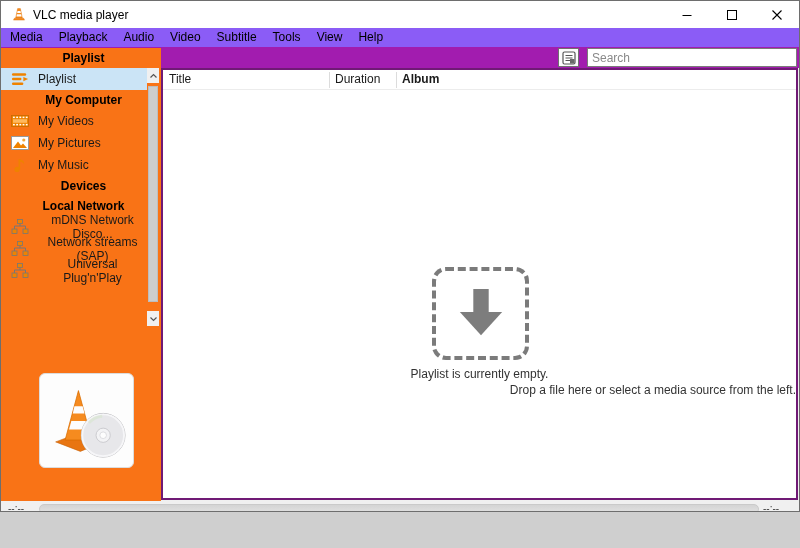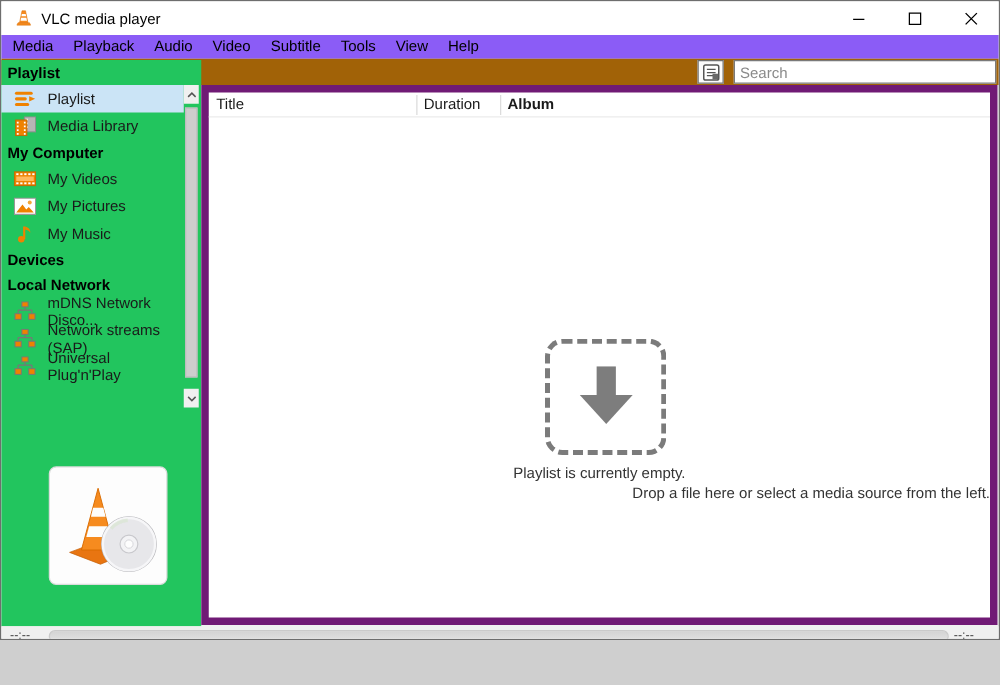--- a/index.html
+++ b/index.html
@@ -12,37 +12,37 @@
   
   .titlebar { position:absolute; left:0; top:0; width:100%; height:27px; background:#ffffff; }
   .app-icon { position:absolute; left:10px; top:5px; width:16px; height:16px; }
   .win-title { position:absolute; left:32px; top:7px; font-size:12px; color:#000; }
   .win-controls { position:absolute; right:0; top:0; height:27px; display:flex; }
   .win-btn { width:45px; height:27px; border:none; background:transparent; display:flex; align-items:center; justify-content:center; cursor:pointer; }
   
   .menubar { position:absolute; left:0; top:27px; width:100%; height:19px; background:#8b5cf6; display:flex; padding-left:1px; }
   .menu-item { padding:2px 8px; line-height:15px; color:#000; cursor:default; }
   
-  .toolbar { position:absolute; left:0; top:46px; width:100%; height:21px; background:#a16207; }
+  .toolbar { position:absolute; left:0; top:46px; width:100%; height:21px; background:#a21caf; }
   .view-btn { position:absolute; left:557px; top:1px; width:21px; height:19px; background:#fbfbfb; border:1px solid #707070; display:flex; align-items:center; justify-content:center; padding:0; }
   .search { position:absolute; left:586px; top:1px; width:210px; height:19px; border:1px solid #7a7a7a; background:#fff; font-family:"Liberation Sans",sans-serif; font-size:12px; padding:0 4px; color:#333; }
   .search::placeholder { color:#8a8a8a; }
   
-  .sidebar { position:absolute; left:0; top:47px; width:160px; height:453px; background:#22c55e; }
+  .sidebar { position:absolute; left:0; top:47px; width:160px; height:453px; background:#f97316;text-align:center; }
   .side-header { height:20px; line-height:20px; padding-left:5px; font-weight:bold; color:#000; }
   .side-item { height:22px; width:146px; display:flex; align-items:center; padding-left:10px; cursor:pointer; }
   .side-item .icn { width:19px; height:16px; margin-right:8px; flex:none; display:flex; align-items:center; }
   .side-item.selected { background:#cbe4f6; }
   .scrollbar { position:absolute; left:146px; top:20px; width:12px; height:258px; }
   .sb-arrow { position:absolute; left:0; width:12px; height:15px; background:#f0f0f0; display:flex; align-items:center; justify-content:center; cursor:pointer; }
   .sb-up { top:0; } .sb-down { top:243px; }
   .sb-thumb { position:absolute; left:1px; top:18px; width:10px; height:216px; background:#cdcdcd; border:1px solid #bdbdbd; cursor:grab; }
   .artwork { position:absolute; left:38px; top:325px; width:95px; height:95px; background:#fdfdfd; border:1px solid #dcdcdc; border-radius:6px; display:flex; align-items:center; justify-content:center; }
   
-  .panel { position:absolute; left:160px; top:67px; width:637px; height:432px; background:#fff; border:6px solid #701a75; }
+  .panel { position:absolute; left:160px; top:67px; width:637px; height:432px; background:#fff; border:2px solid #701a75; }
   .cols { position:relative; height:20px; border-bottom:1px solid #ececec; }
   .col { position:absolute; top:2px; font-size:12px; color:#1a1a1a; }
   .col-title { left:6px; } .col-duration { left:172px; } .col-album { left:239px;font-weight:bold; }
   .col-sep { position:absolute; top:2px; width:1px; height:16px; background:#dcdcdc; }
   .sep-1 { left:166px; } .sep-2 { left:233px; }
   .dropzone { position:absolute; left:269px; top:197px; width:97px; height:93px; border:4px dashed #7b7b7b; border-radius:14px; display:flex; align-items:center; justify-content:center; }
   .empty-title { position:absolute; left:0; top:297px; width:100%; text-align:center; color:#333; }
   .empty-sub { position:absolute; left:0; top:313px; width:100%; text-align:right; color:#333; }
   
   .bottombar { position:absolute; left:0; top:500px; width:100%; height:48px; background:#f0f0f0; }
@@ -128,40 +128,20 @@
         <svg viewBox="0 0 20 16" width="19" height="16">
           <rect x="1" y="2" width="15" height="2.6" rx="1.3" fill="#ef8200"></rect>
           <rect x="1" y="6.8" width="10" height="2.6" rx="1.3" fill="#ef8200"></rect>
           <path d="M13 5.9 L18 8.1 L13 10.3 Z" fill="#ef8200"></path>
           <rect x="1" y="11.6" width="12" height="2.6" rx="1.3" fill="#ef8200"></rect>
         </svg>
       </span>
       <span>Playlist</span>
     </div>
 
-    <div class="side-item">
-      <span class="icn">
-        <svg viewBox="0 0 18 16" width="18" height="16">
-          <rect x="8.5" y="0.5" width="9" height="12" fill="#b5b5b5" stroke="#8d8d8d" stroke-width="0.8"></rect>
-          <rect x="10" y="2" width="1.4" height="1.4" fill="#fff"></rect>
-            <rect x="10" y="5" width="1.4" height="1.4" fill="#fff"></rect>
-            <rect x="10" y="8" width="1.4" height="1.4" fill="#fff"></rect>
-          <rect x="1.5" y="3" width="9" height="12.5" fill="#ef8200" stroke="#c86a00" stroke-width="0.8"></rect>
-          <rect x="2.5" y="4.4" width="1.4" height="1.4" fill="#fff"></rect>
-            <rect x="2.5" y="7.4" width="1.4" height="1.4" fill="#fff"></rect>
-            <rect x="2.5" y="10.4" width="1.4" height="1.4" fill="#fff"></rect>
-            <rect x="2.5" y="13.4" width="1.4" height="1.4" fill="#fff"></rect>
-          <rect x="8.1" y="4.4" width="1.4" height="1.4" fill="#fff"></rect>
-            <rect x="8.1" y="7.4" width="1.4" height="1.4" fill="#fff"></rect>
-            <rect x="8.1" y="10.4" width="1.4" height="1.4" fill="#fff"></rect>
-            <rect x="8.1" y="13.4" width="1.4" height="1.4" fill="#fff"></rect>
-        </svg>
-      </span>
-      <span>Media Library</span>
-    </div>
 
     <div class="side-header">My Computer</div>
 
     <div class="side-item">
       <span class="icn">
         <svg viewBox="0 0 18 14" width="18" height="14">
           <rect x="0.5" y="1.5" width="17" height="11" fill="#ef8200" stroke="#c86a00" stroke-width="0.8"></rect>
           <rect x="2" y="5.2" width="14" height="3.6" fill="#ffb95e"></rect>
           <rect x="2" y="2.6" width="1.8" height="1.5" fill="#fff"></rect>
             <rect x="5.2" y="2.6" width="1.8" height="1.5" fill="#fff"></rect>

